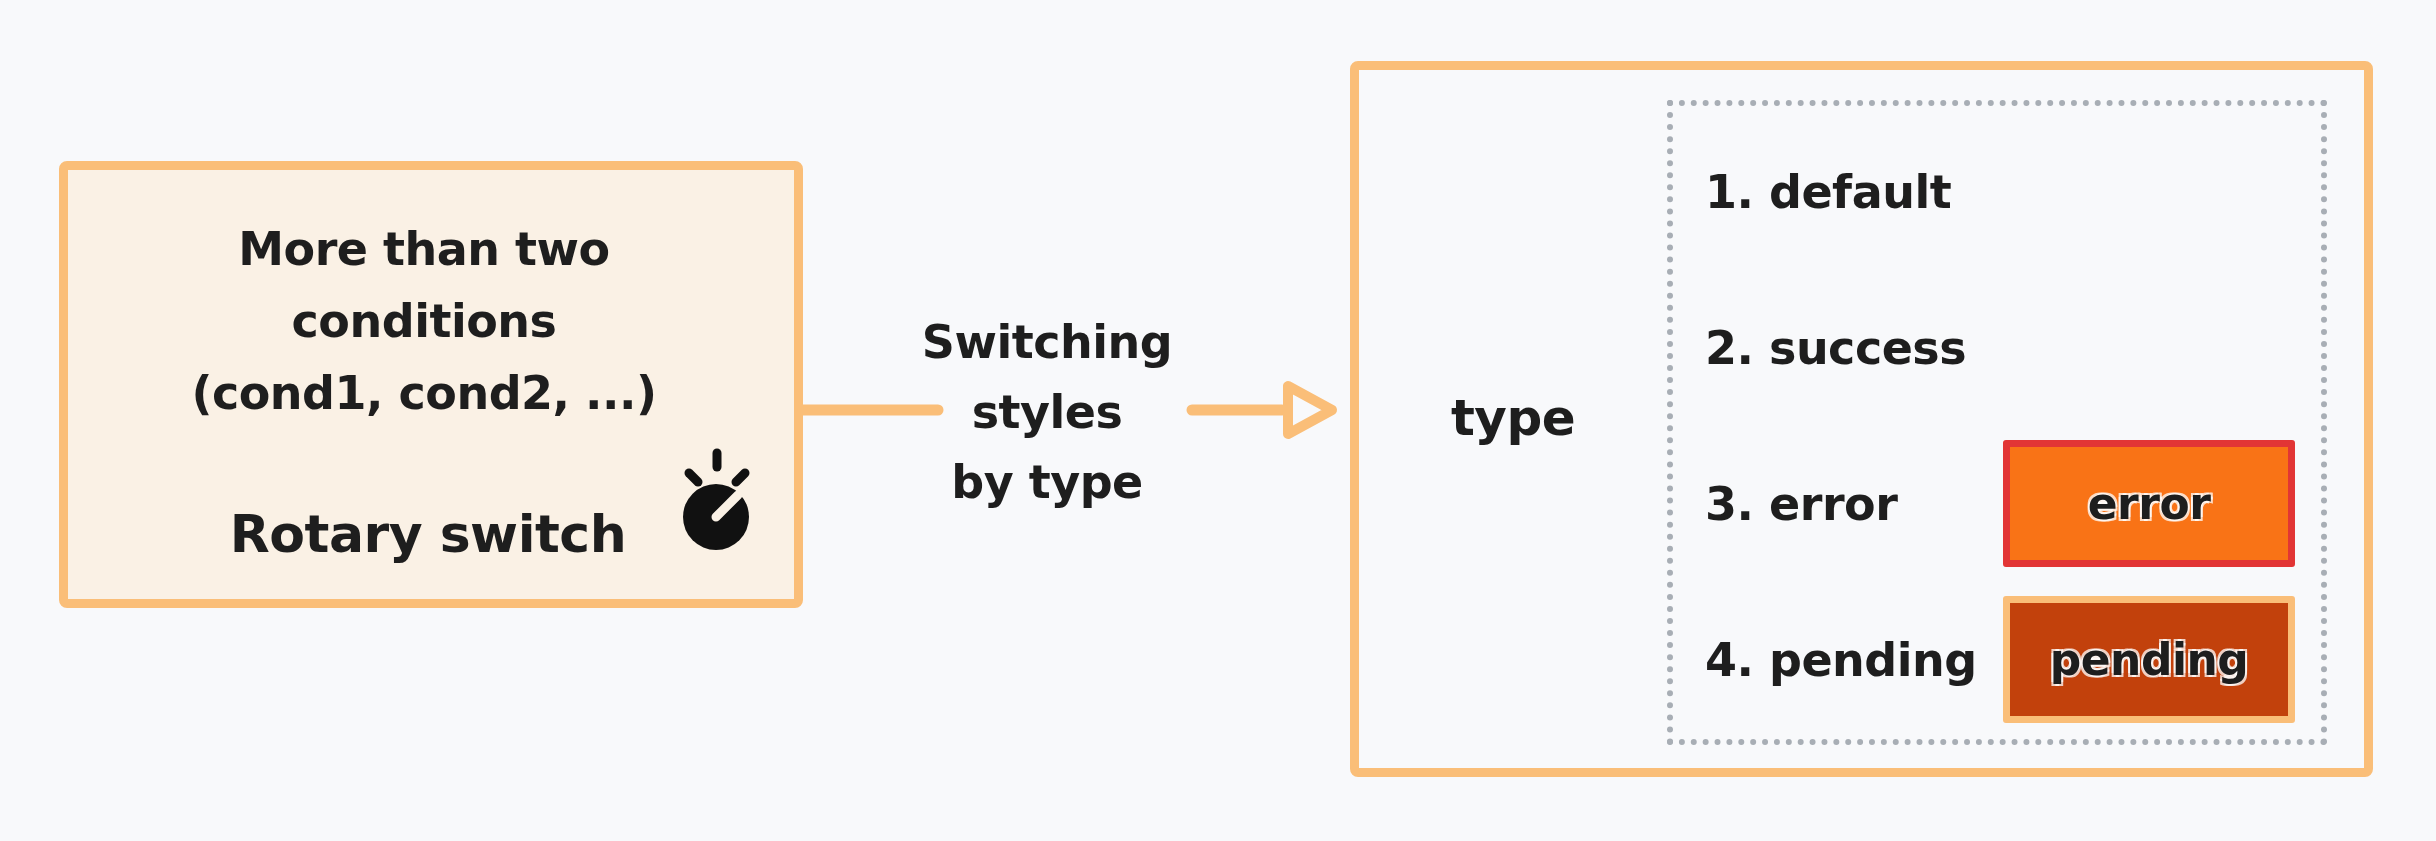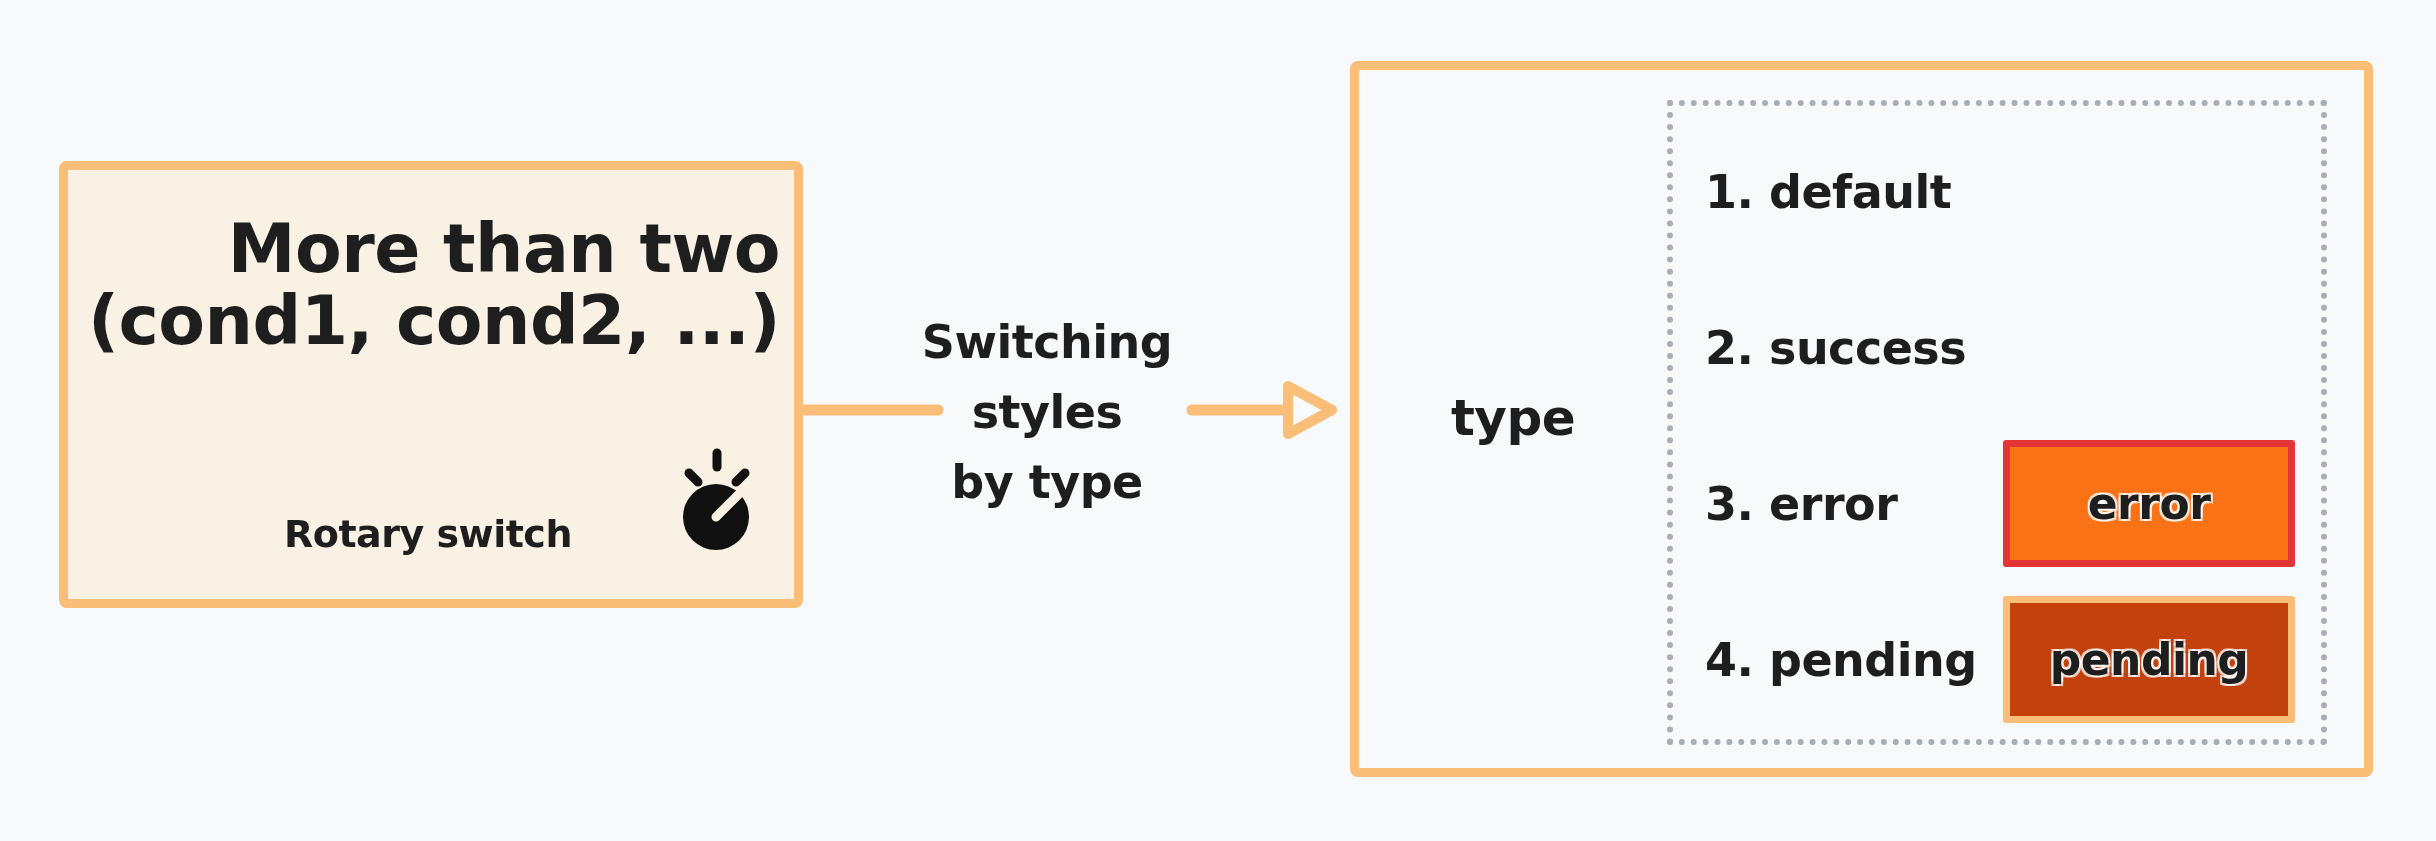--- a/index.html
+++ b/index.html
@@ -28,30 +28,30 @@
     width: 744px; height: 447px;
     box-sizing: border-box;
     background: #faf1e5;
     border: 9px solid #fabe78;
     border-radius: 8px;
   }
   .condition-lines {
     position: absolute;
     left: 0; top: 43px;
     width: 712px;
-    text-align: right;
-    font-size: 68px;
+    text-align: center;
+    font-size: 46px;
     line-height: 72px;
   }
   .rotary-caption {
     position: absolute;
     left: 80px; top: 328px;
     width: 560px;
     text-align: center;
-    font-size: 38px;
+    font-size: 52px;
     line-height: 72px;
   }
   .rotary-icon {
     position: absolute;
     left: 608px; top: 273px;
     width: 82px; height: 110px;
   }
 
   
   .arrow-svg {
@@ -130,20 +130,21 @@
   }
 </style>
 </head>
 <body>
 
 <div class="canvas">
 
   <div class="condition-box">
     <div class="condition-lines txt">
       <div>More than two</div>
+      <div>conditions</div>
       <div>(cond1, cond2, ...)</div>
     </div>
     <div class="rotary-caption txt">Rotary switch</div>
     <svg class="rotary-icon" viewBox="0 0 82 110">
       <line x1="41" y1="10" x2="41" y2="24" stroke="#111" stroke-width="9" stroke-linecap="round"></line>
       <line x1="13" y1="30" x2="22" y2="39" stroke="#111" stroke-width="9" stroke-linecap="round"></line>
       <line x1="69" y1="30" x2="60" y2="39" stroke="#111" stroke-width="9" stroke-linecap="round"></line>
       <circle cx="40" cy="74" r="33" fill="#111"></circle>
       <line x1="40" y1="74" x2="62" y2="52" stroke="#faf1e5" stroke-width="9" stroke-linecap="round"></line>
     </svg>

